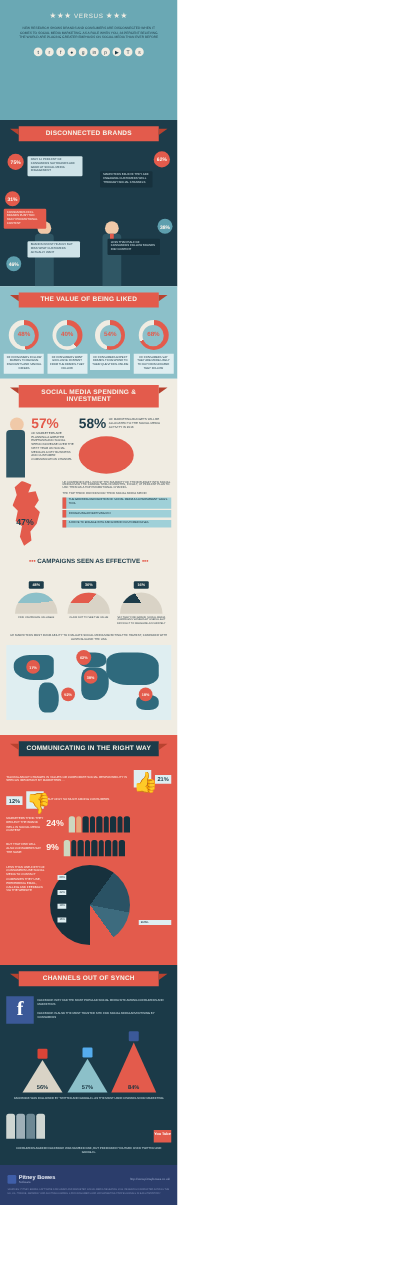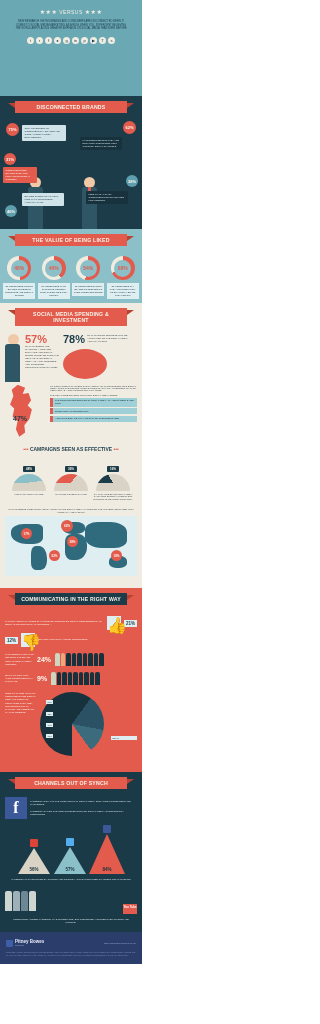--- a/index.html
+++ b/index.html
@@ -346,21 +346,21 @@
           <div class="fig-body" style="height:38px;"></div>
         </div>
 
         <div style="width:34px;">
           <div class="bigstat">57%</div>
           <div class="statnote">OF MARKETERS ARE PLANNING A GREATER EMPHASIS AND SOCIAL SPEND INCREASE OVER THE NEXT YEAR ON SOCIAL MEDIA AS A KEY BUSINESS AND CUSTOMER COMMUNICATION CHANNEL</div>
         </div>
 
         <div style="flex:1;">
           <div style="display:flex;gap:2px;align-items:flex-start;">
-            <div class="bigstat navy">78%</div>
+            <div class="bigstat navy">58%</div>
             <div class="statnote" style="flex:1;">OF MARKETING BUDGETS WILL BE ALLOCATED TO THE SOCIAL MEDIA ACTIVITY IN 2013</div>
           </div>
           <div class="pie3d" style="margin-top:4px;"></div>
         </div>
       </div>
 
       <div class="ukwrap" style="padding-left:0;padding-right:0;">
         <div class="ukmap">
           <div class="uk-shape"></div>
           <div class="uk-pct">47%</div>

